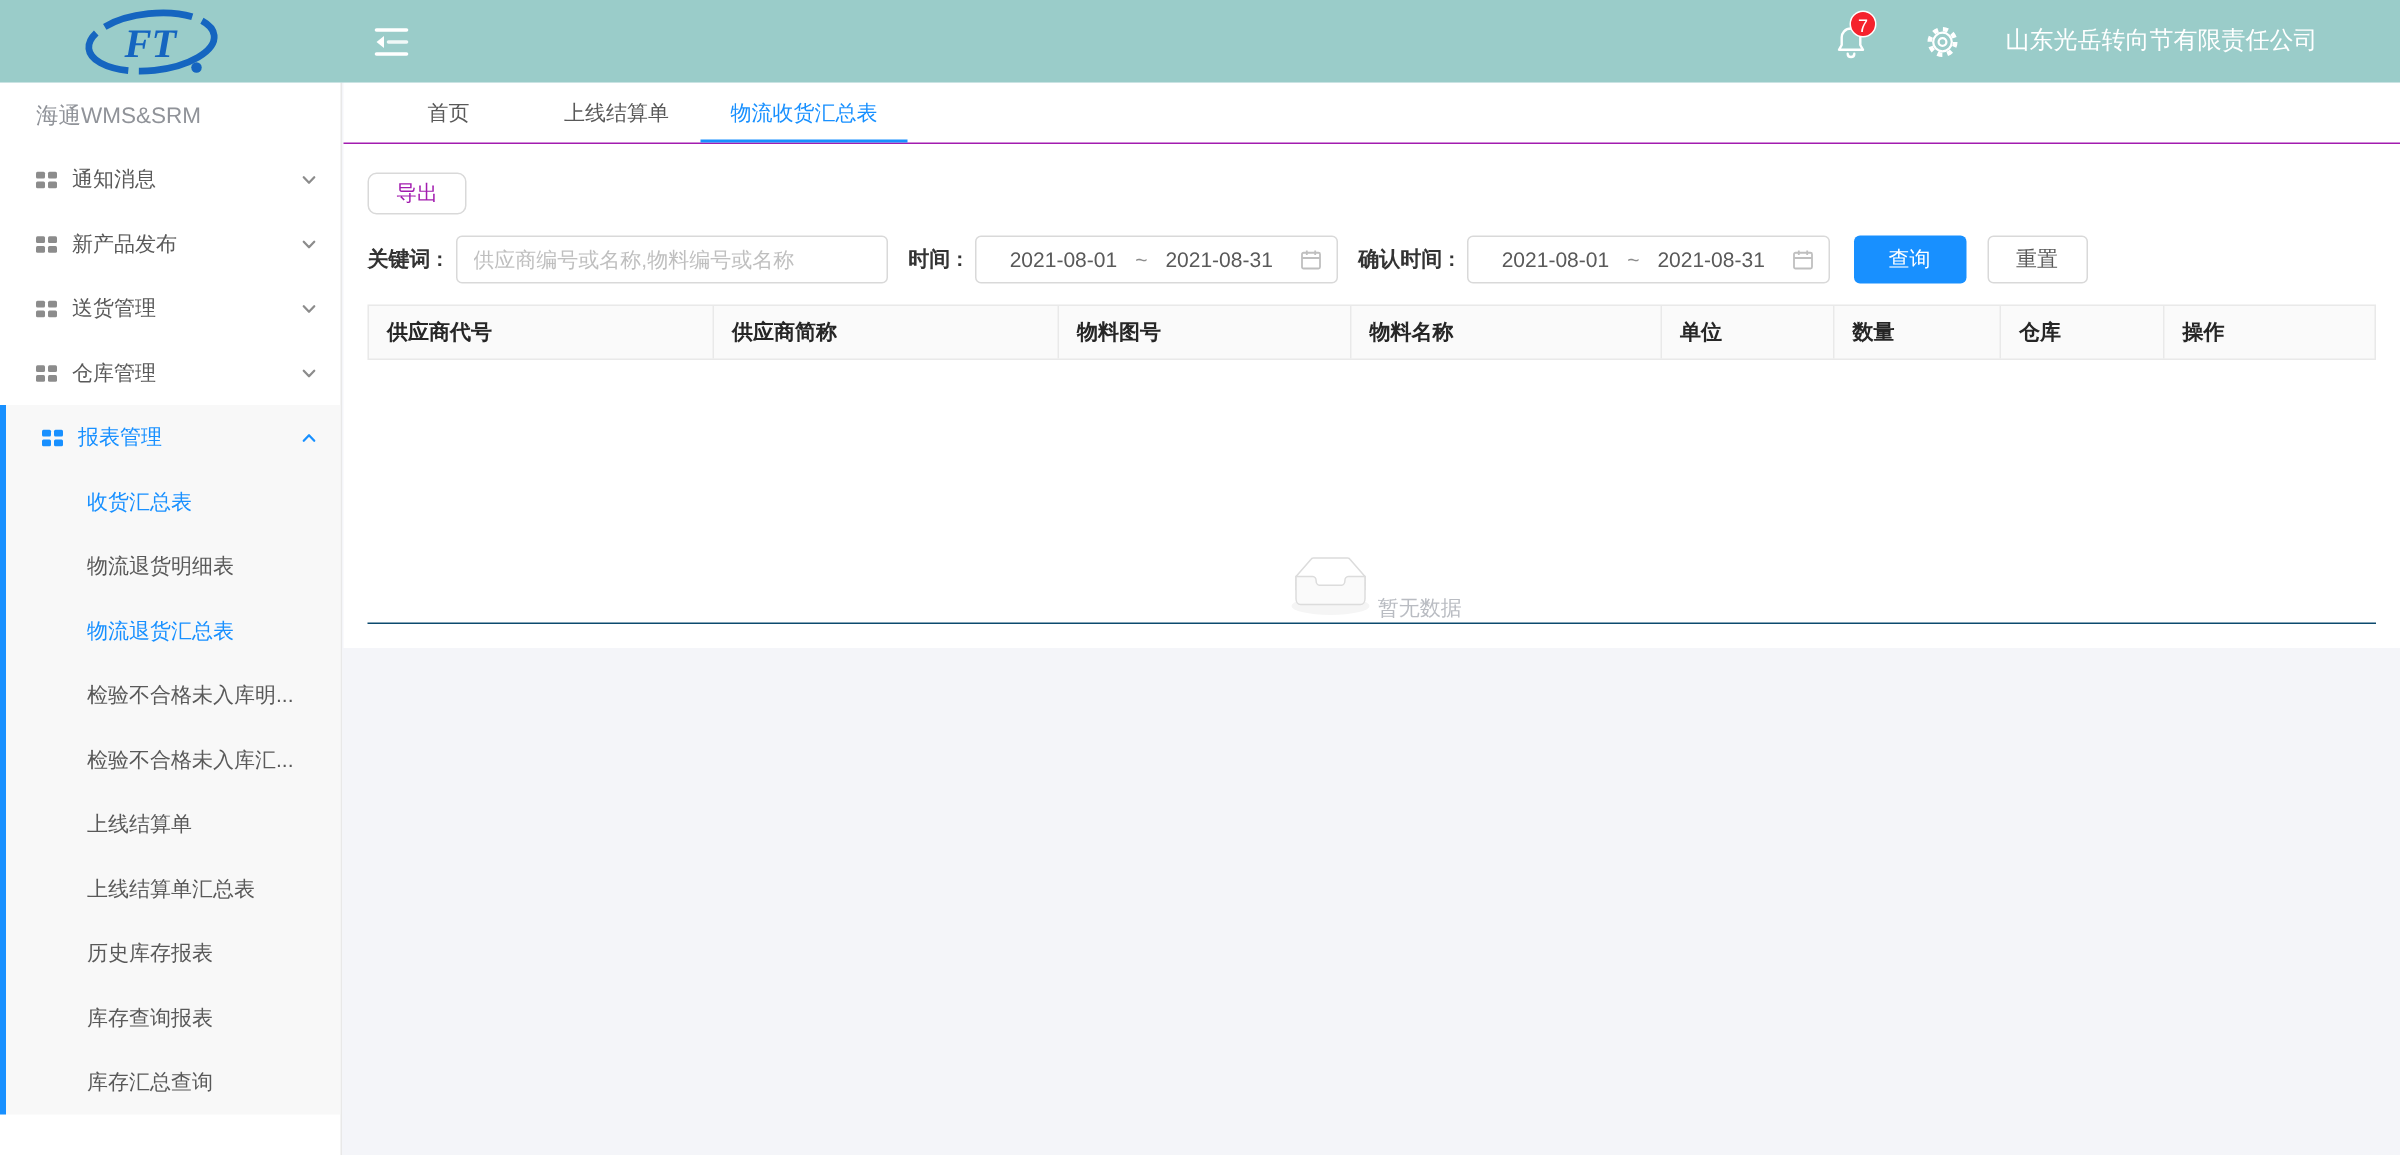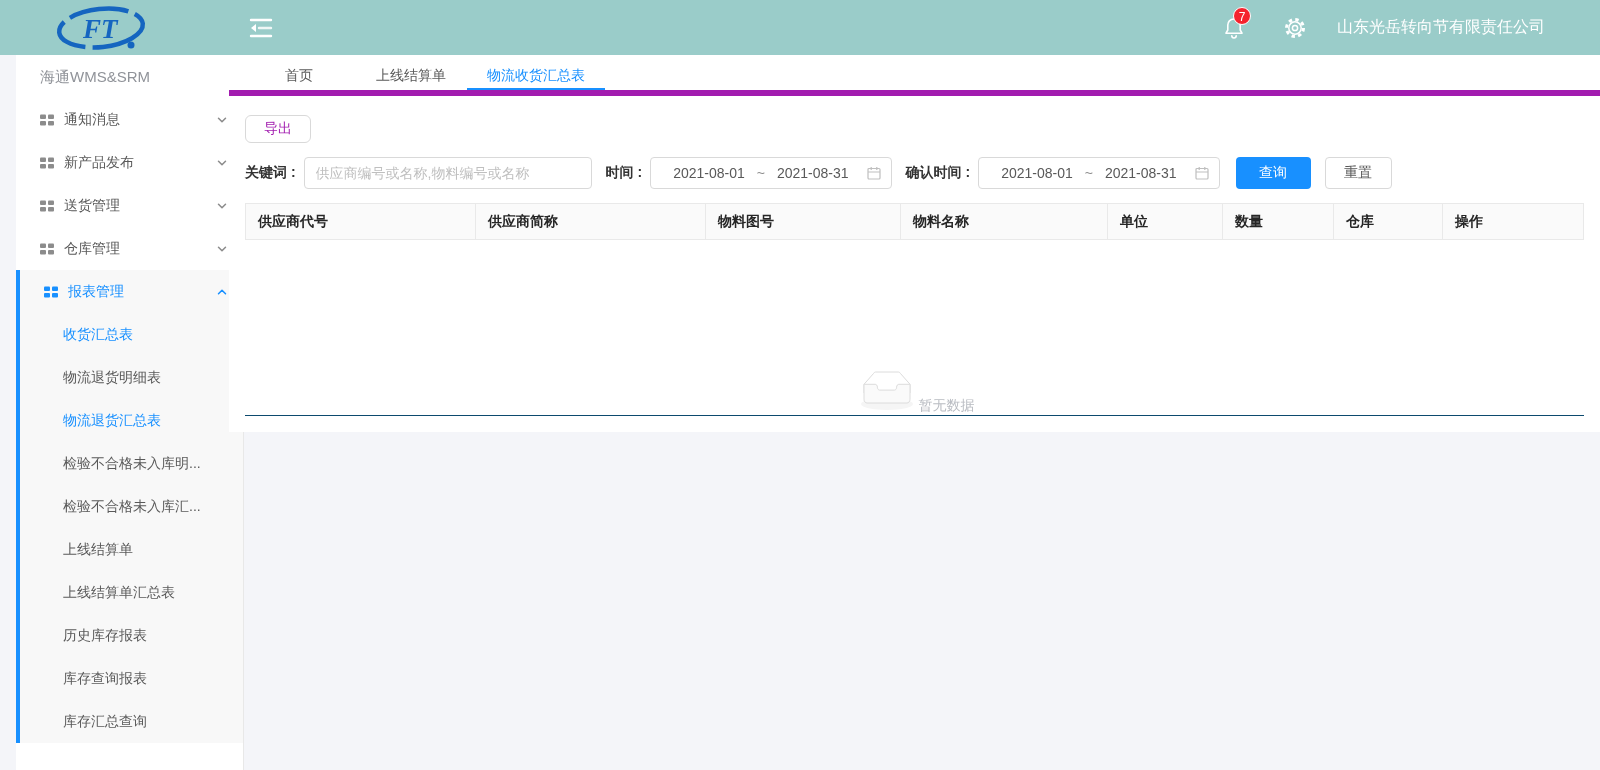--- a/index.html
+++ b/index.html
@@ -24,45 +24,45 @@
   .badge {
     position:absolute; top:-9px; left:10px; min-width:18px; height:18px;
     background:#f5222d; color:#fff; border-radius:9px; font-size:12px;
     line-height:18px; text-align:center; padding:0 4px; border:1px solid #fff;
   }
   .gear-wrap { margin-left:38px; cursor:pointer; display:flex; align-items:center; }
   .company { margin-left:30px; color:#ffffff; font-size:16px; }
 
   
   .sidebar {
-    position:absolute; top:55px; left:16px; bottom:0; width:228px;
+    position:absolute; top:55px; left:0; bottom:0; width:228px;
     background:#fff; border-right:1px solid #e8e8e8; overflow:hidden;
   }
   .brand { padding:13px 0 11px 24px; color:#909399; font-size:15px; }
   .menu-item {
     height:43px; display:flex; align-items:center;
     padding:0 16px 0 24px; color:#595959; cursor:pointer; font-size:14px;
   }
   .menu-item .mi-icon { color:#8c8c8c; display:flex; align-items:center; }
   .menu-item .mi-label { flex:1; margin-left:10px; }
   .menu-item .mi-chevron { color:#8c8c8c; display:flex; align-items:center; }
   .menu-item.active, .menu-item.active .mi-icon, .menu-item.active .mi-chevron { color:#1890ff; }
   .chevron-up { transform:rotate(180deg); }
   .menu-group { border-left:4px solid #1890ff; background:#f8f8f8; }
   .menu-group .menu-item { }
   .sub-item {
-    height:43px; display:flex; align-items:center; padding-left:43px;
+    height:43px; display:flex; align-items:center; padding-left:54px;
     color:#595959; cursor:pointer; font-size:14px;
   }
   .sub-item.active { color:#1890ff; }
 
   
   .main { position:absolute; top:55px; left:229px; width:1371px; }
   .card { background:#fff; padding-bottom:16px; }
-  .tabbar { height:41px; display:flex; border-bottom:6px solid #a21caf; padding-left:14px; }
+  .tabbar { height:41px; display:flex; border-bottom:1px solid #a21caf; padding-left:14px; }
   .tab {
     min-width:112px; padding:0 20px; text-align:center; line-height:40px;
     color:#595959; cursor:pointer; position:relative;
   }
   .tab.active { color:#1890ff; }
   .tab.active::after {
     content:""; position:absolute; left:0; right:0; bottom:0; height:2px; background:#1890ff;
   }
   .toolbar { padding:19px 16px 12px; }
   .btn {

